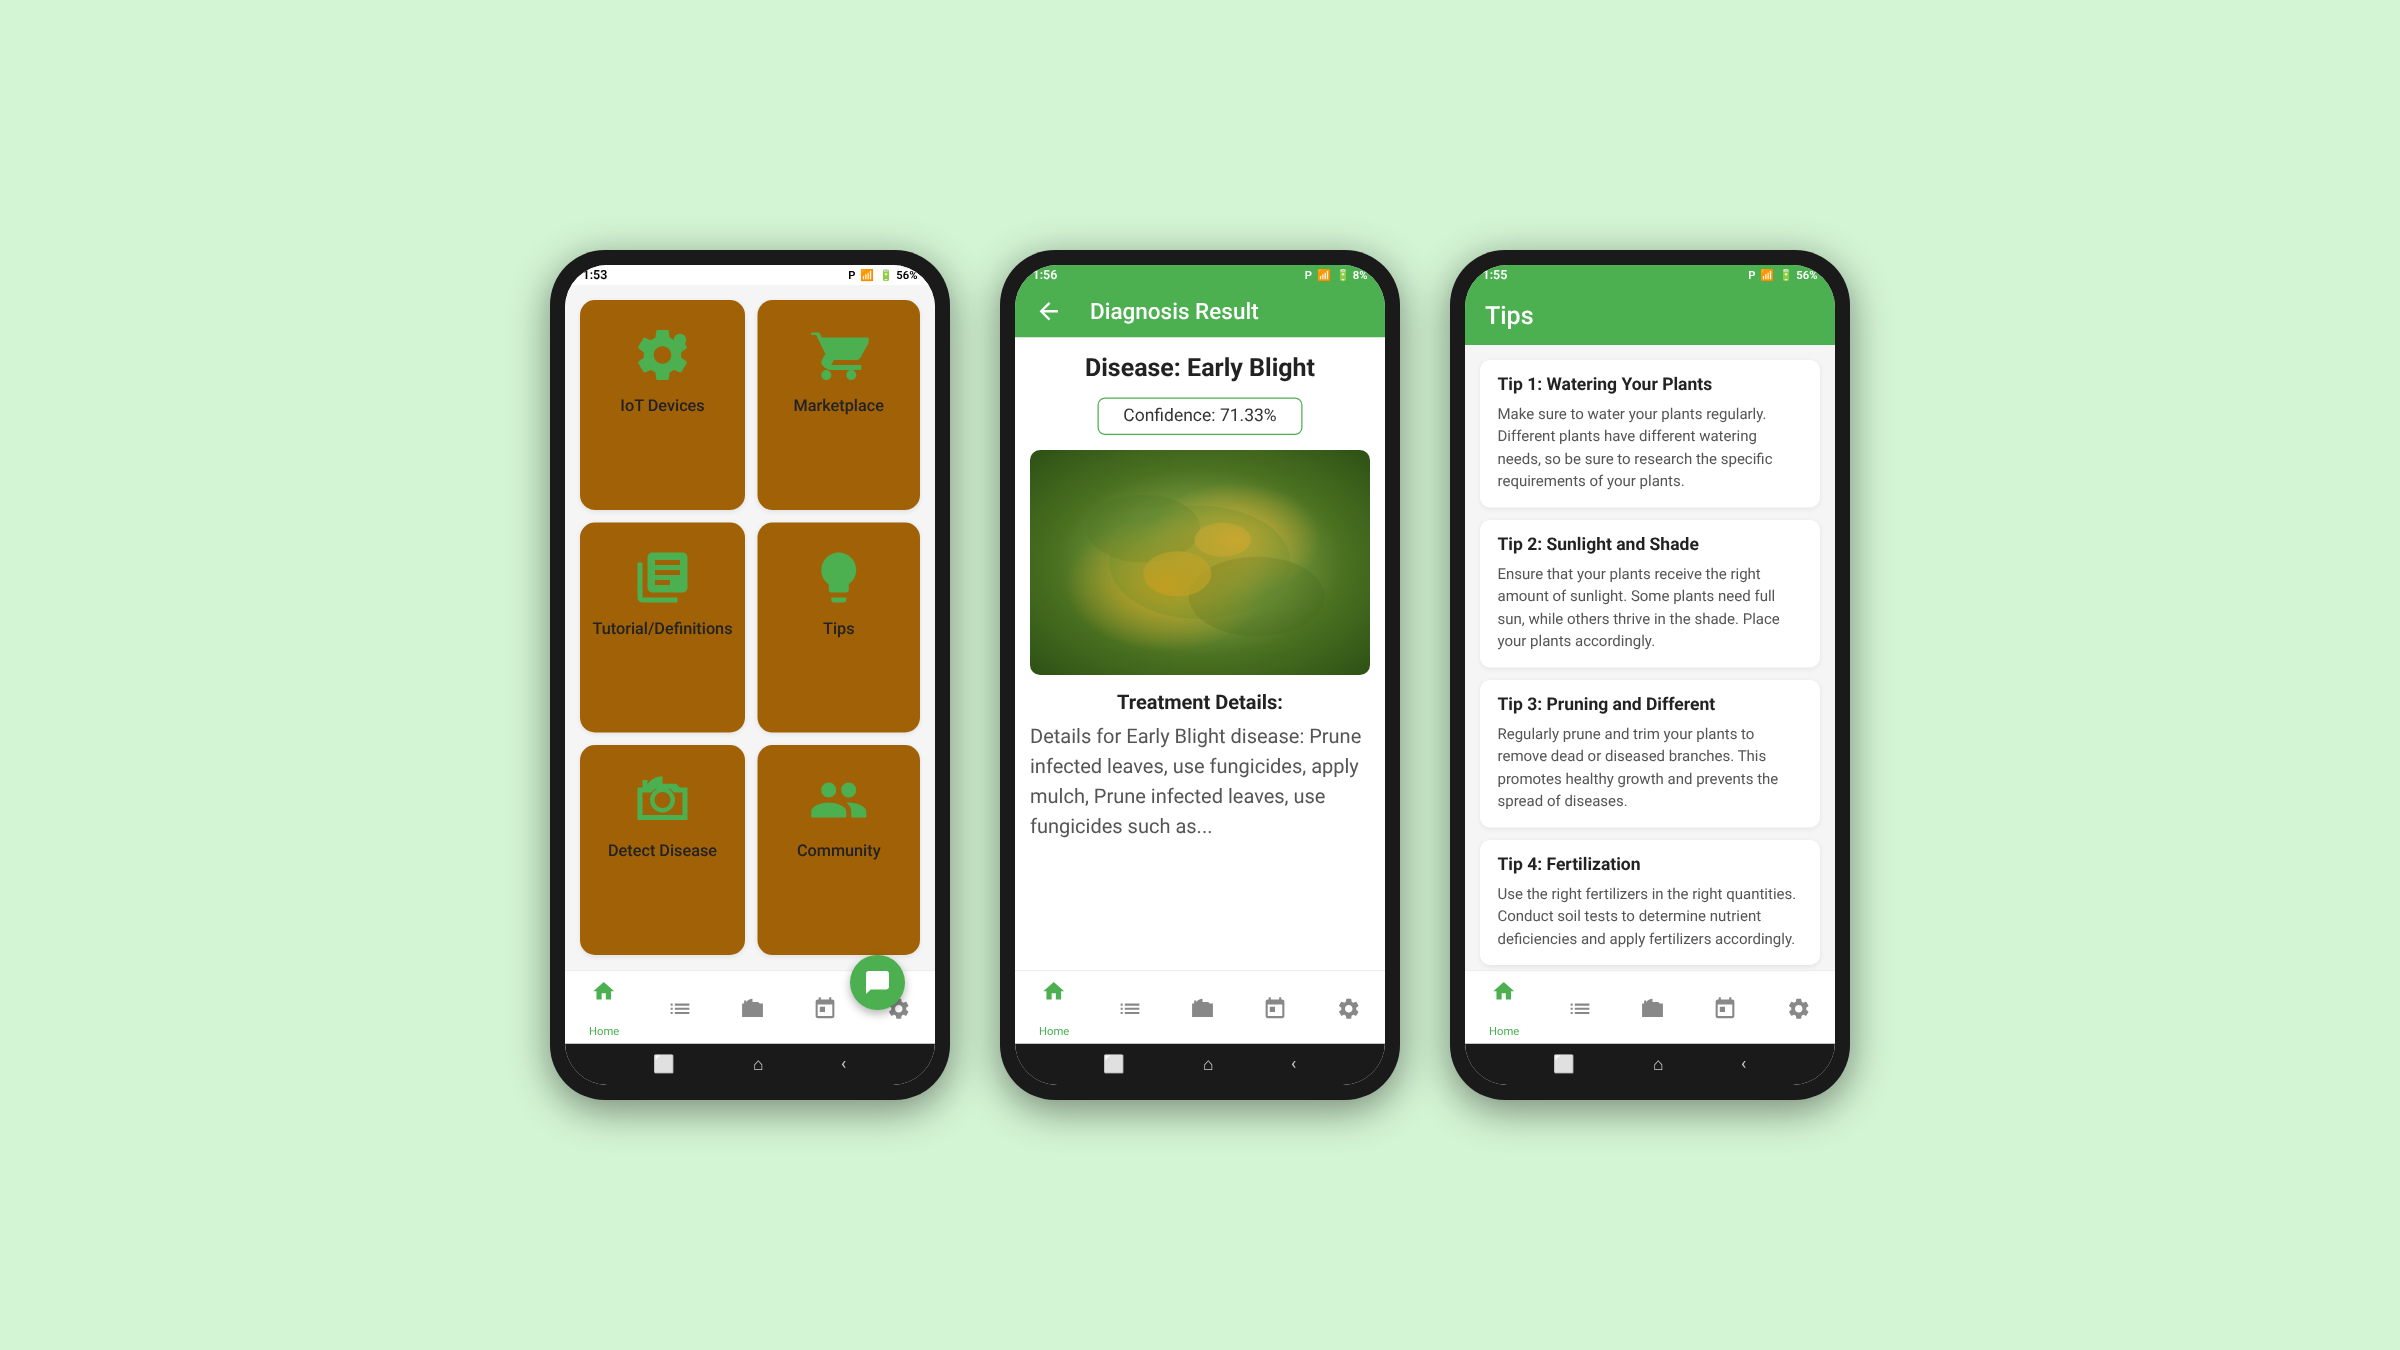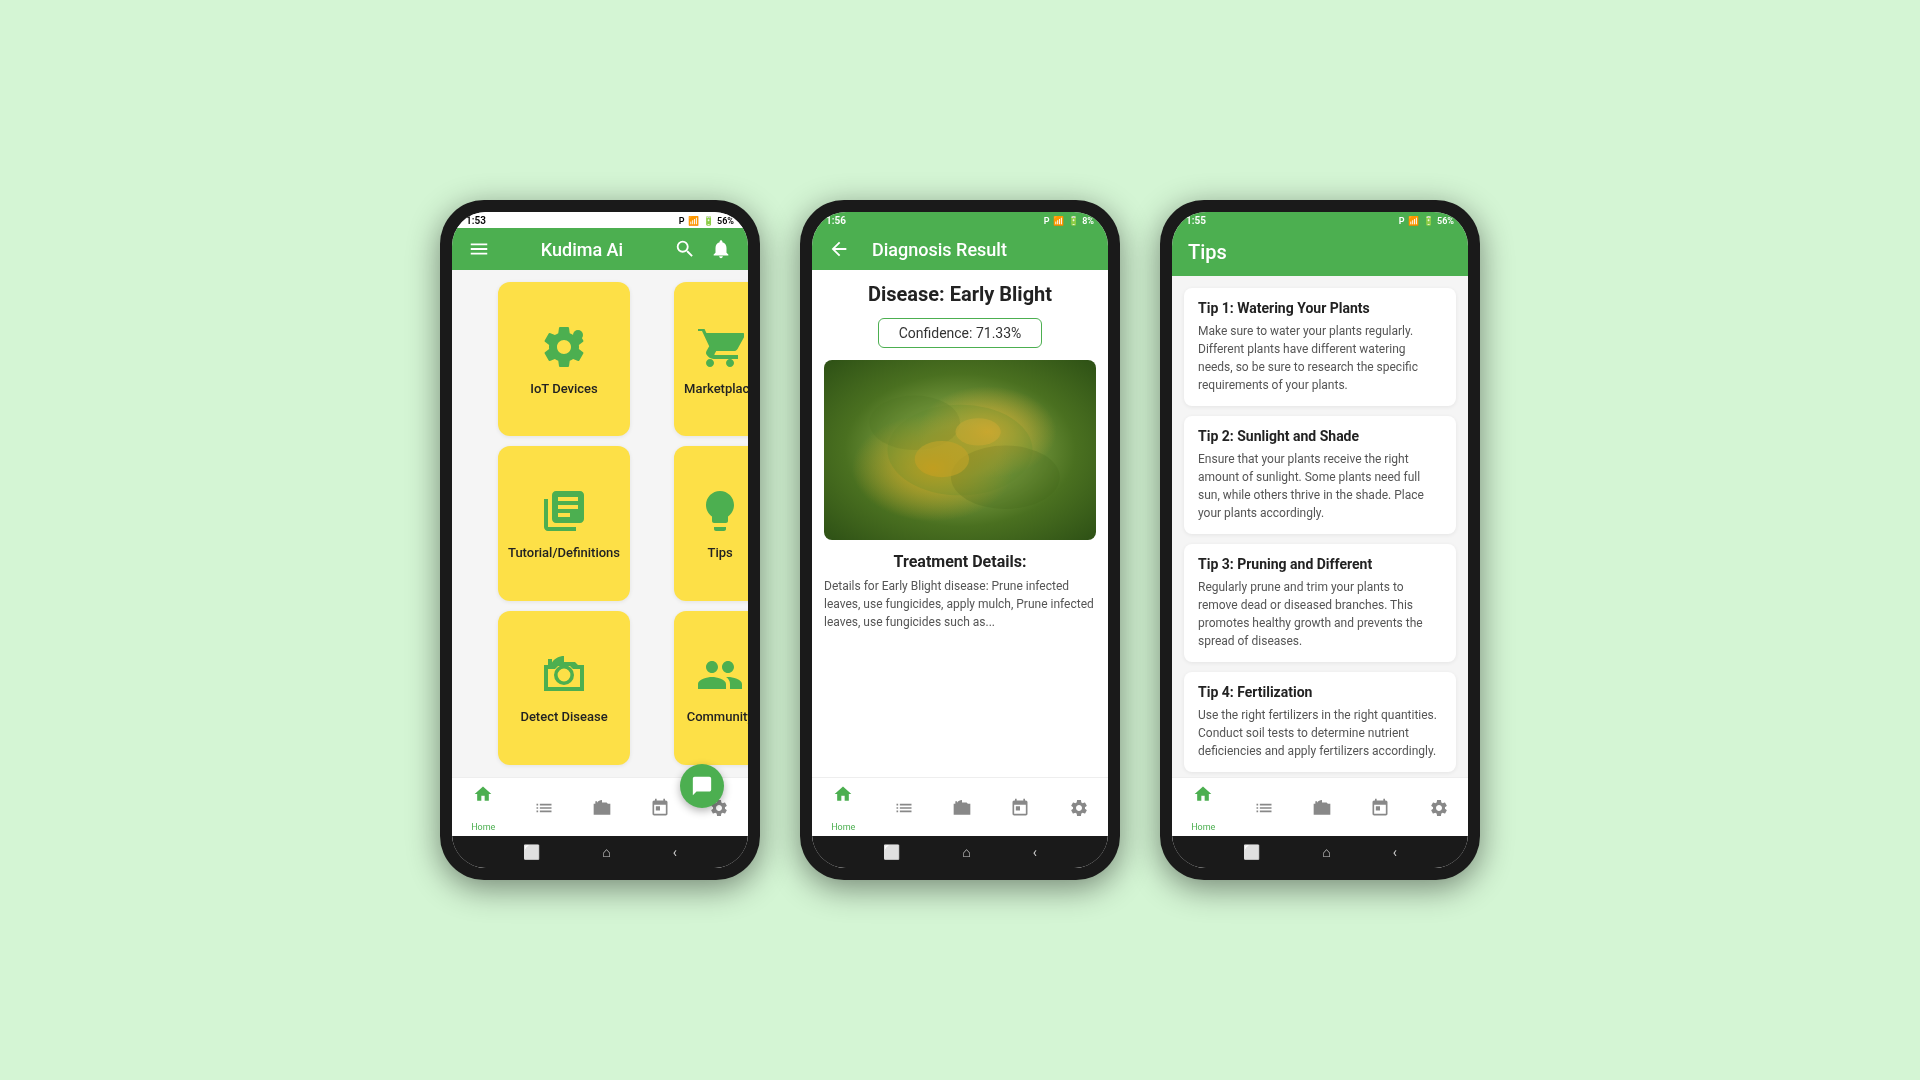--- a/index.html
+++ b/index.html
@@ -60,30 +60,28 @@
     }
 
     
     .menu-grid {
       display: grid;
       grid-template-columns: 1fr 1fr;
       gap: 10px;
       flex: 1;
     }
     .menu-item {
-      background: #fde047;
+      background: #a16207;
       border-radius: 12px;
       display: flex;
       flex-direction: column;
       align-items: center;
-      justify-content: center;
       padding: 20px 10px;
       box-shadow: 0 1px 4px rgba(0,0,0,0.08);
       cursor: pointer;
-      margin-left: 34px;
     }
     .menu-item svg { width: 48px; height: 48px; fill: #4caf50; margin-bottom: 10px; }
     .menu-item .label { font-size: 13px; color: #222; font-weight: 500; text-align: center; }
 
     
     .fab {
       position: absolute;
       right: 24px;
       bottom: 60px;
       width: 44px;
@@ -188,21 +186,21 @@
       width: 100%;
     }
     .treatment-title {
       font-size: 16px;
       font-weight: 700;
       color: #222;
       text-align: center;
       margin-bottom: 6px;
     }
     .treatment-text {
-      font-size: 12px;
+      font-size: 16px;
       color: #555;
       line-height: 1.5;
     }
 
     
     .tips-header {
       background: #4caf50;
       color: white;
       padding: 12px 16px;
       font-size: 20px;
@@ -258,34 +256,20 @@
 
     <div class="top-status">
       <span>1:53</span>
       <div style="display:flex;gap:4px;align-items:center;font-size:9px;">
         <span>P</span>
         <span>📶</span>
         <span>🔋 56%</span>
       </div>
     </div>
 
-    <div class="app-header">
-      <svg viewBox="0 0 24 24">
-          <path d="M3 18h18v-2H3v2zm0-5h18v-2H3v2zm0-7v2h18V6H3z"></path>
-        </svg>
-      <span class="title">Kudima Ai</span>
-      <div class="header-icons">
-        <svg viewBox="0 0 24 24">
-            <path d="M15.5 14h-.79l-.28-.27A6.471 6.471 0 0 0 16 9.5 6.5 6.5 0 1 0 9.5 16c1.61 0 3.09-.59 4.23-1.57l.27.28v.79l5 4.99L20.49 19l-4.99-5zm-6 0C7.01 14 5 11.99 5 9.5S7.01 5 9.5 5 14 7.01 14 9.5 11.99 14 9.5 14z"></path>
-          </svg>
-        <svg viewBox="0 0 24 24">
-            <path d="M12 22c1.1 0 2-.9 2-2h-4c0 1.1.9 2 2 2zm6-6v-5c0-3.07-1.64-5.64-4.5-6.32V4c0-.83-.67-1.5-1.5-1.5s-1.5.67-1.5 1.5v.68C7.63 5.36 6 7.92 6 11v5l-2 2v1h16v-1l-2-2z"></path>
-          </svg>
-      </div>
-    </div>
 
     <div class="screen-content">
       <div class="menu-grid">
 
         <div class="menu-item">
           <svg viewBox="0 0 24 24">
             <path d="M19.43 12.98c.04-.32.07-.64.07-.98s-.03-.66-.07-.98l2.11-1.65c.19-.15.24-.42.12-.64l-2-3.46c-.12-.22-.39-.3-.61-.22l-2.49 1c-.52-.4-1.08-.73-1.69-.98l-.38-2.65C14.46 2.18 14.25 2 14 2h-4c-.25 0-.46.18-.49.42l-.38 2.65c-.61.25-1.17.59-1.69.98l-2.49-1c-.23-.09-.49 0-.61.22l-2 3.46c-.13.22-.07.49.12.64l2.11 1.65c-.04.32-.07.65-.07.98s.03.66.07.98l-2.11 1.65c-.19.15-.24.42-.12.64l2 3.46c.12.22.39.3.61.22l2.49-1c.52.4 1.08.73 1.69.98l.38 2.65c.03.24.24.42.49.42h4c.25 0 .46-.18.49-.42l.38-2.65c.61-.25 1.17-.59 1.69-.98l2.49 1c.23.09.49 0 .61-.22l2-3.46c.12-.22.07-.49-.12-.64l-2.11-1.65zM12 15.5c-1.93 0-3.5-1.57-3.5-3.5s1.57-3.5 3.5-3.5 3.5 1.57 3.5 3.5-1.57 3.5-3.5 3.5z"></path>
             <circle cx="19" cy="6" r="2.5" fill="#4caf50"></circle>
           </svg>
           <span class="label">IoT Devices</span>

